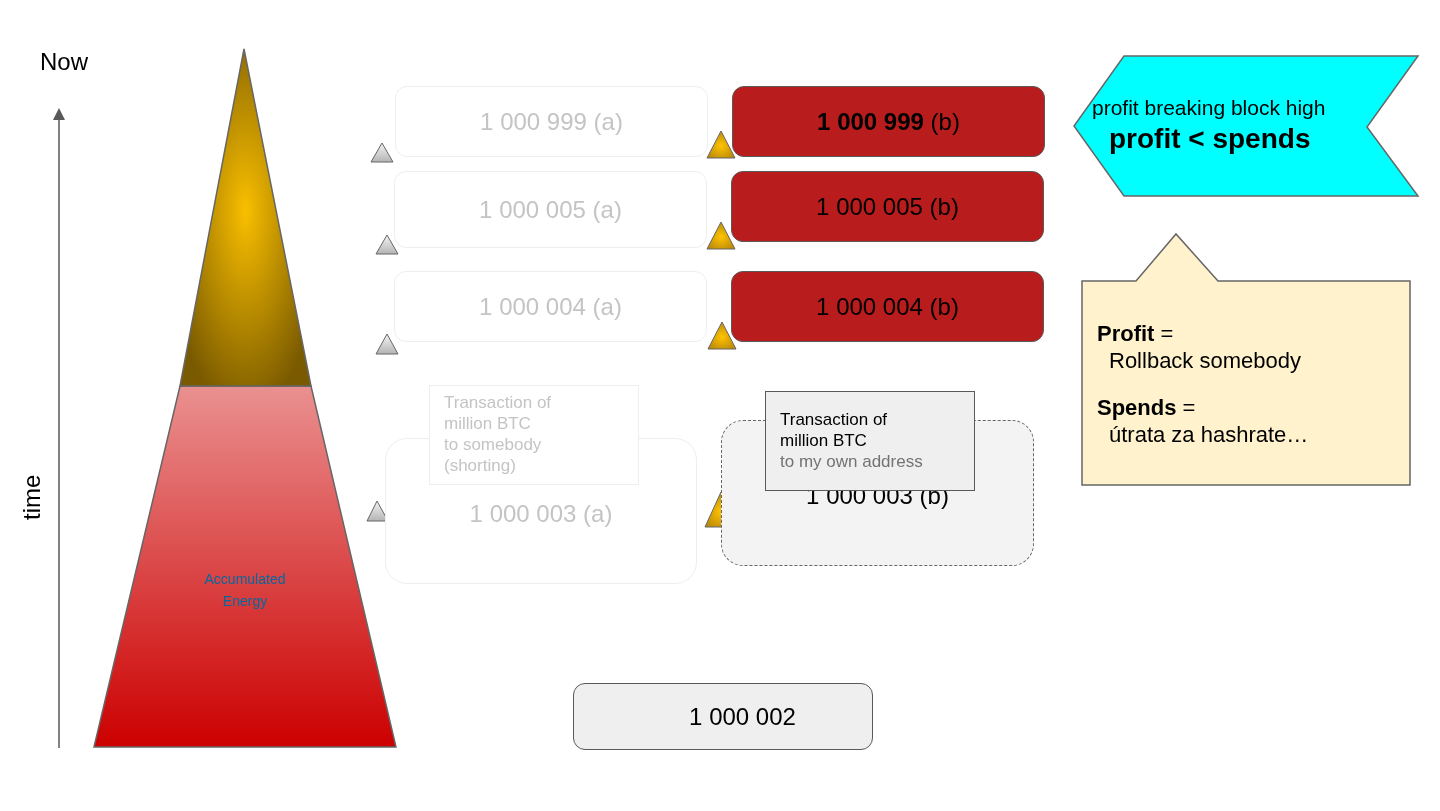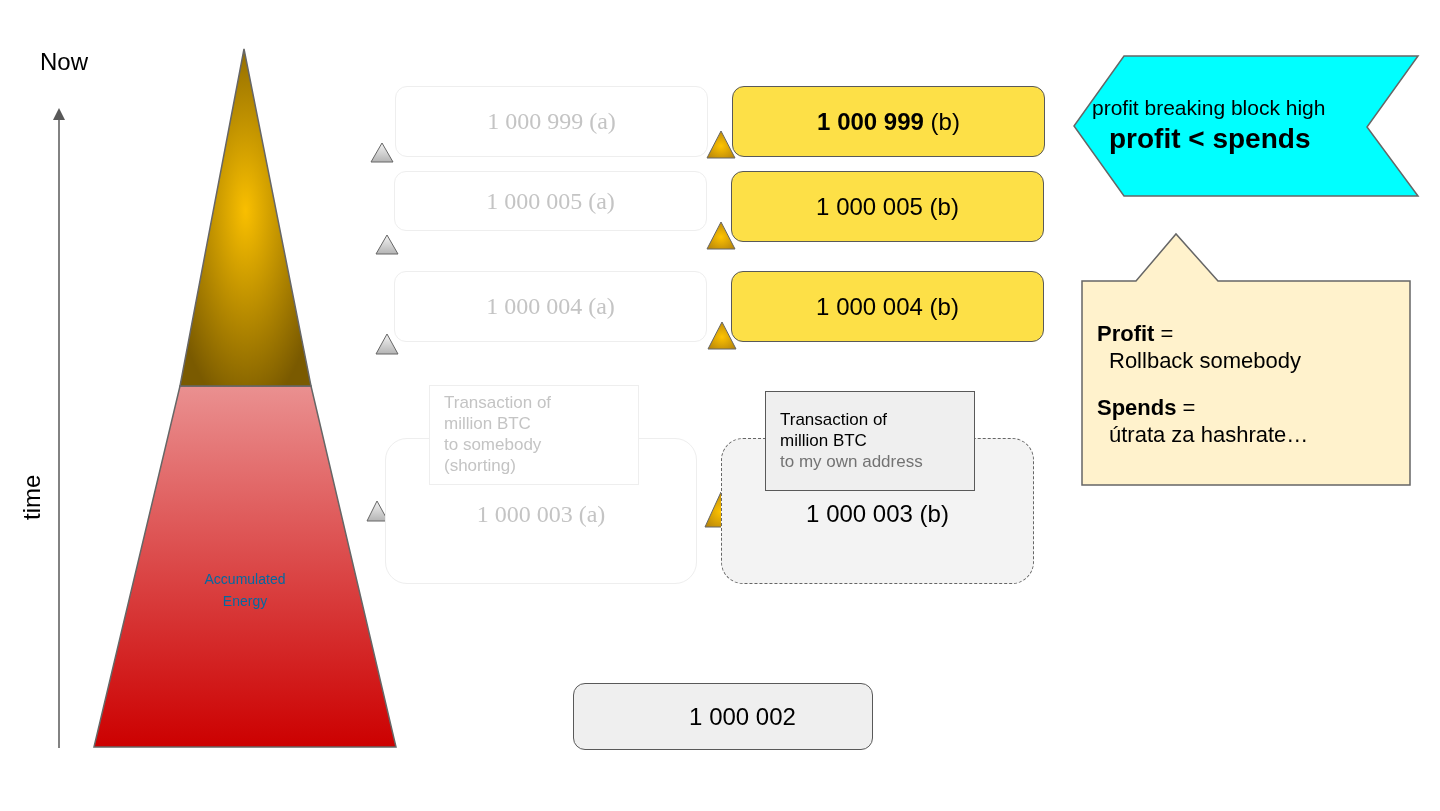--- a/index.html
+++ b/index.html
@@ -14,22 +14,22 @@
       left: 18px; top: 520px; font-size: 24px; color: #000;
       transform: rotate(-90deg); transform-origin: left top;
       white-space: nowrap;
     }
     svg.layer { position: absolute; left: 0; top: 0; }
     .block {
       position: absolute; box-sizing: border-box; border-radius: 12px;
       display: flex; align-items: center; justify-content: center;
       font-size: 24px;
     }
-    .block.ghost { border: 1.5px solid #eeeeee; background: #ffffff; color: #c4c4c4; font-family: Liberation Serif, serif; }
-    .block.real { border: 1.5px solid #595959; background: #fde047; color: #000; }
+    .block.ghost { border: 1.5px solid #eeeeee; background: #ffffff; color: #c4c4c4; }
+    .block.real { border: 1.5px solid #595959; background: #b91c1c; color: #000; }
     .block.dashed { border: 1.5px dashed #666666; background: #f3f3f3; color: #000; border-radius: 18px; }
     .block.base { border: 1.5px solid #595959; background: #efefef; color: #000; padding-left: 39px; }
     .bold { font-weight: bold; }
     .tx-note {
       position: absolute; box-sizing: border-box; font-size: 17px; line-height: 21px;
       padding: 6px 14px;
     }
     .tx-note.ghost { border: 1.5px solid #eeeeee; background: #ffffff; color: #c4c4c4; }
     .tx-note.real { border: 1.5px solid #595959; background: #efefef; color: #000; }
     .red { color: #737373; }
@@ -100,21 +100,21 @@
 <div class="abs time-label">time</div>
 
 <div class="energy-label">
   <div>Accumulated</div>
   <div>Energy</div>
 </div>
 
 <div class="block ghost" style="left:395px;top:86px;width:313px;height:71px;">
   <span>1 000 999 (a)</span>
 </div>
-<div class="block ghost" style="left:394px;top:171px;width:313px;height:60px;">
+<div class="block ghost" style="left:394px;top:171px;width:313px;height:77px;">
   <span>1 000 005 (a)</span>
 </div>
 <div class="block ghost" style="left:394px;top:271px;width:313px;height:71px;">
   <span>1 000 004 (a)</span>
 </div>
 <div class="block ghost" style="left:385px;top:438px;width:312px;height:146px;border-radius:22px;">
   <span style="margin-top:6px;">1 000 003 (a)</span>
 </div>
 <div class="tx-note ghost" style="left:429px;top:385px;width:210px;height:100px;padding:6px 14px;">
   <div>Transaction of</div>
@@ -125,21 +125,21 @@
 
 <div class="block real" style="left:732px;top:86px;width:313px;height:71px;">
   <span><span class="bold">1 000 999</span><span style="white-space:pre;"> (b)</span></span>
 </div>
 <div class="block real" style="left:731px;top:171px;width:313px;height:71px;">
   <span>1 000 005 (b)</span>
 </div>
 <div class="block real" style="left:731px;top:271px;width:313px;height:71px;">
   <span>1 000 004 (b)</span>
 </div>
-<div class="block dashed" style="left:721px;top:438px;width:313px;height:146px;border-radius:22px;text-align:center;">
+<div class="block dashed" style="left:721px;top:420px;width:313px;height:146px;border-radius:22px;text-align:center;">
   <span style="margin-top:6px;">1 000 003 (b)</span>
 </div>
 <div class="tx-note real" style="left:765px;top:391px;width:210px;height:100px;padding:17px 14px;">
   <div>Transaction of</div>
   <div>million BTC</div>
   <div class="red">to my own address</div>
 </div>
 
 <div class="block base" style="left:573px;top:683px;width:300px;height:67px;">
   <span>1 000 002</span>

